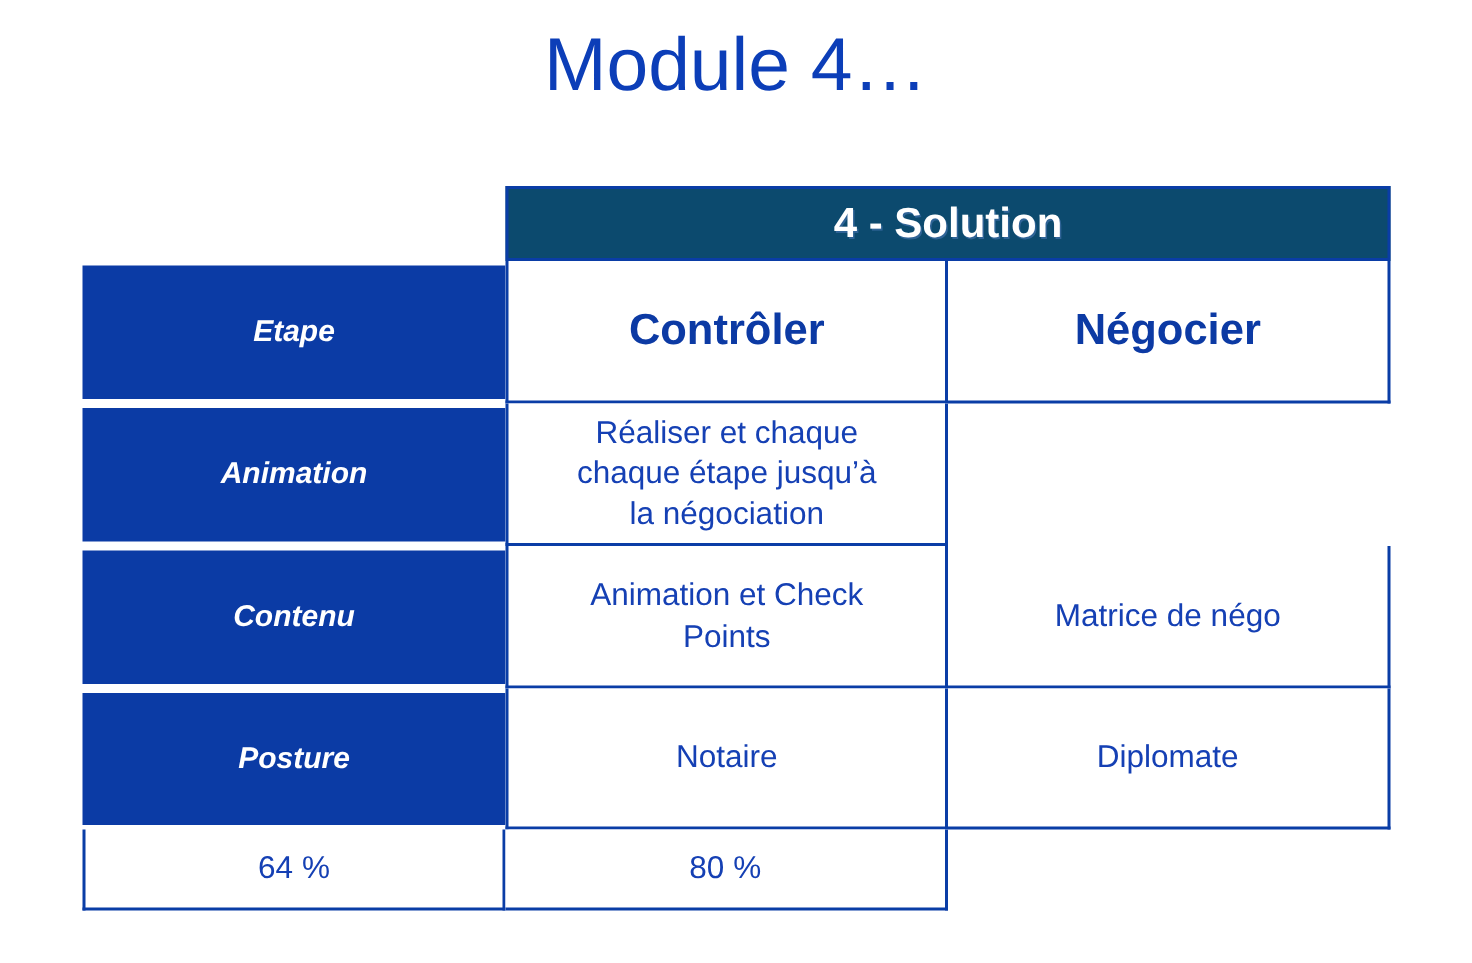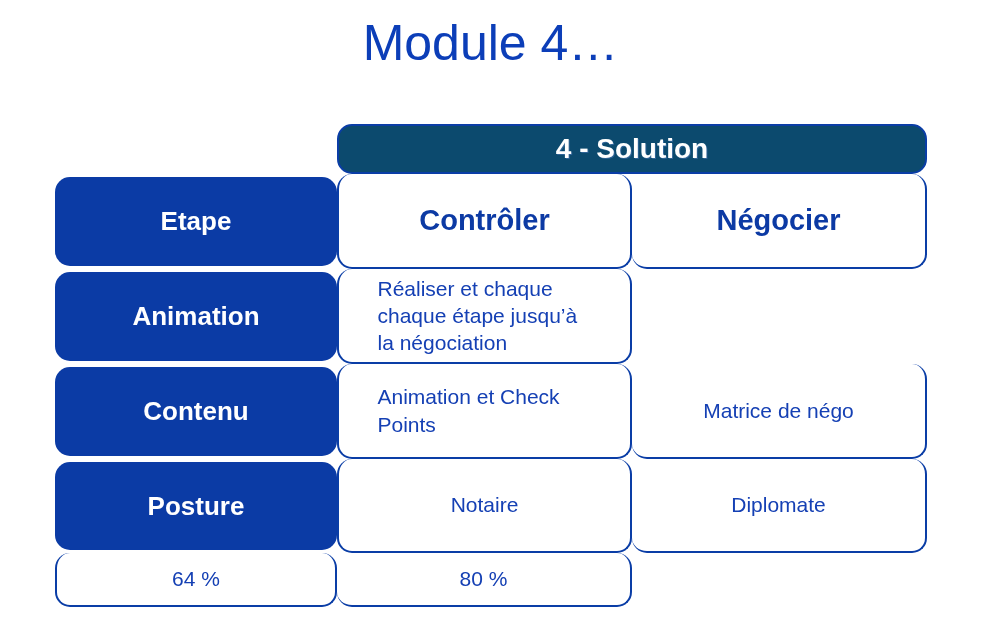--- a/index.html
+++ b/index.html
@@ -1,15 +1,15 @@
 <!DOCTYPE html>
 <html><head>
 <meta charset="utf-8">
 <style>
-  * { margin: 0; padding: 0; box-sizing: border-box; border-radius: 15px; }
+  * { margin: 0; padding: 0; box-sizing: border-box; }
   html, body { background: #ffffff; }
   body {
     font-family: "Liberation Sans", "DejaVu Sans", sans-serif;
     width: 981px; height: 642px; position: relative; overflow: hidden;
   }
   .slide { position: absolute; inset: 0; background: #ffffff; }
 
   .title {
     position: absolute; top: 14px; left: 0; width: 100%;
     text-align: center;
@@ -36,28 +36,29 @@
     text-shadow: 1px 1px 0 rgba(90,130,200,0.45);
   }
 
   .label-cell {
     grid-column: 1;
     display: flex; flex-direction: column; justify-content: stretch;
   }
   .label-bar {
     flex: 1; margin: 3px 0; background: #0b3ba5;
     display: flex; align-items: center; justify-content: center;
-    color: #ffffff; font-size: 26px; font-weight: 700;
+    color: #ffffff; font-size: 20px; font-weight: 700; font-style: italic;
   }
 
   .cell {
     background: #ffffff;
     border-right: 2px solid #0a3da6;
     border-bottom: 2px solid #0a3da6;
     display: flex; align-items: center; justify-content: center;
+    text-align: center;
     color: #1540b4; font-size: 21px; line-height: 1.3;
     padding: 18px 8px;
   }
   .cell.first-col { border-left: 2px solid #0a3da6; }
   .cell.big { color: #0c3aa4; font-size: 29px; font-weight: 700; }
   .cell-text { display: inline-block; max-width: 214px; }
   .cell.big .cell-text { max-width: 260px; }
 </style>
 </head>
 <body>

